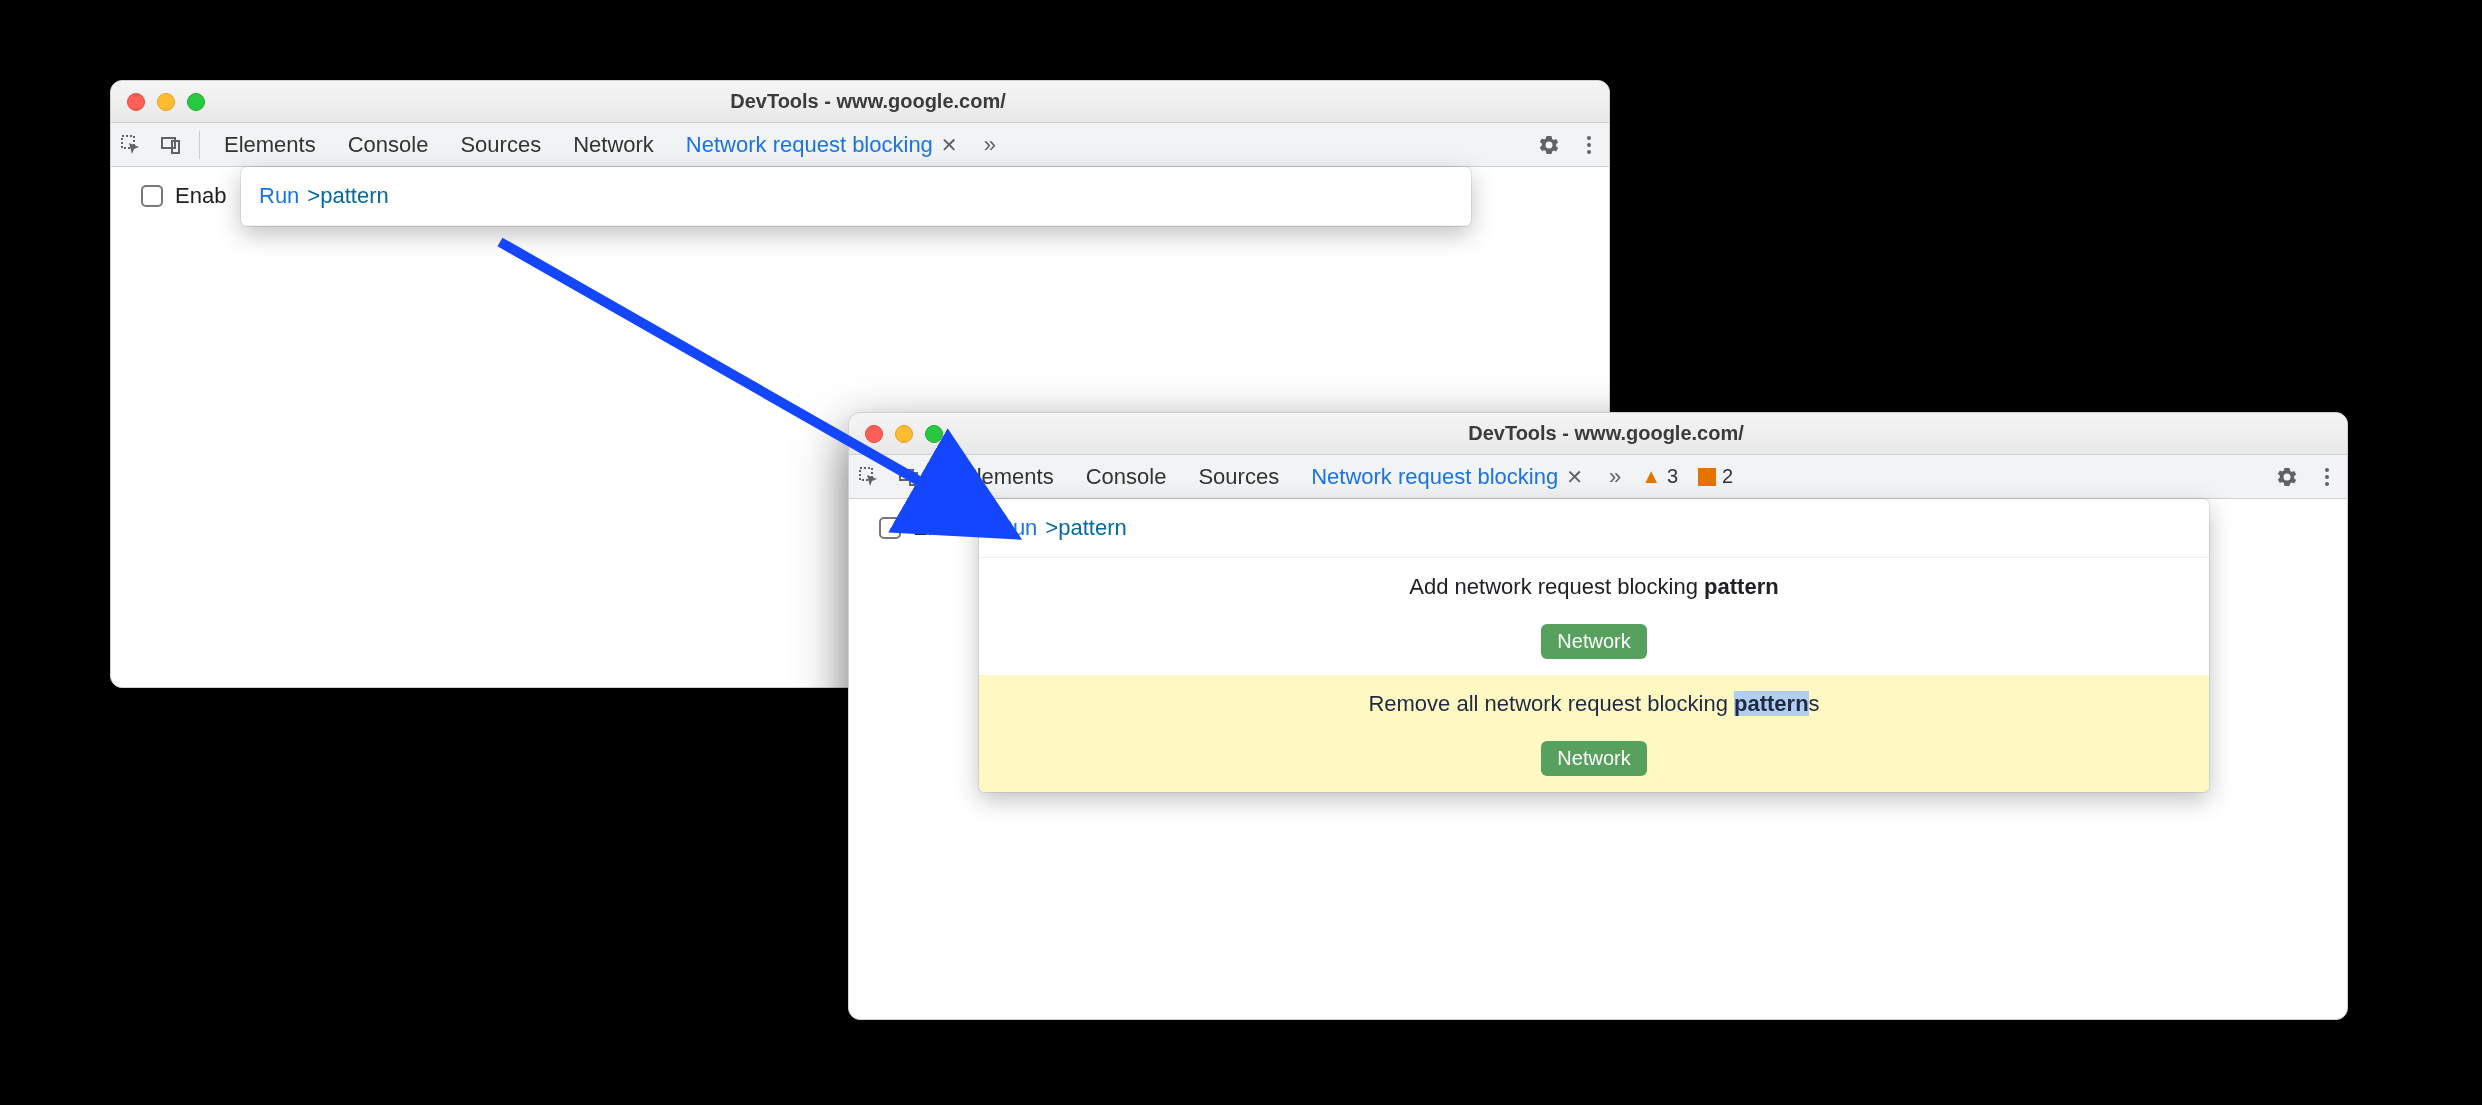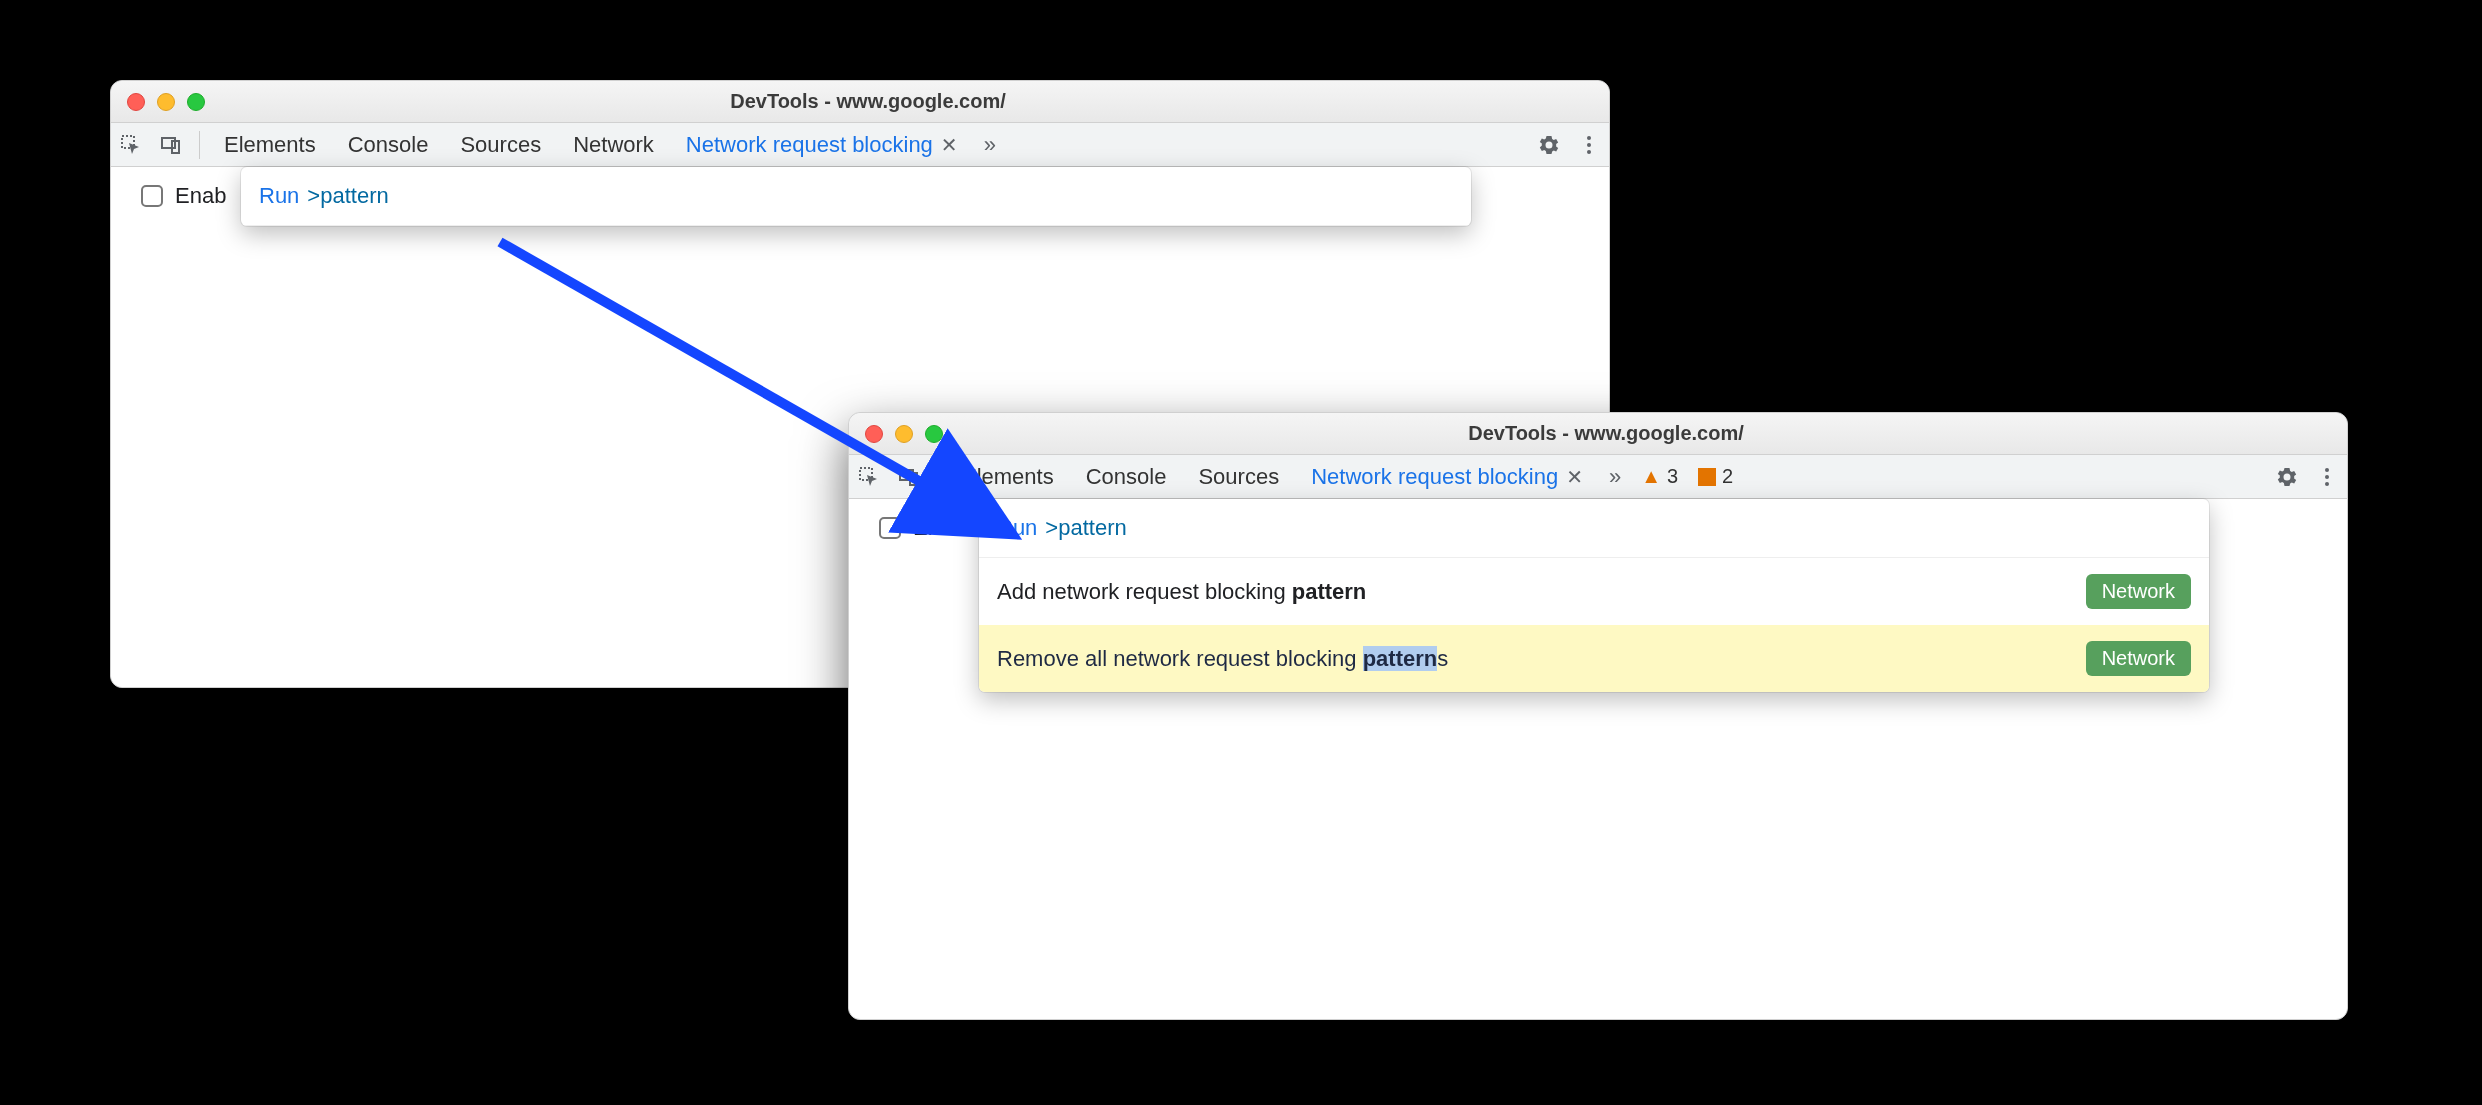--- a/index.html
+++ b/index.html
@@ -105,20 +105,21 @@
   .cmd-empty {
     background:#e8e8e8;
     color:#777;
     font-style:italic;
     padding: 20px 18px;
   }
   .cmd-row {
     display:flex; align-items:center; justify-content:space-between;
     padding: 16px 18px;
     gap:24px;
+    flex-direction:column;
   }
   .cmd-row.highlight {
     background:#fef9c3;
     color:#1f2a44;
   }
   .cmd-row .title b { font-weight:700; }
   .cmd-row .title .hilite { background:#b1cdef; font-weight:700; padding:0 0px;}
   .cmd-row .title .trail { font-weight:400; }
   .cat-badge {
     background:#57a05d;

